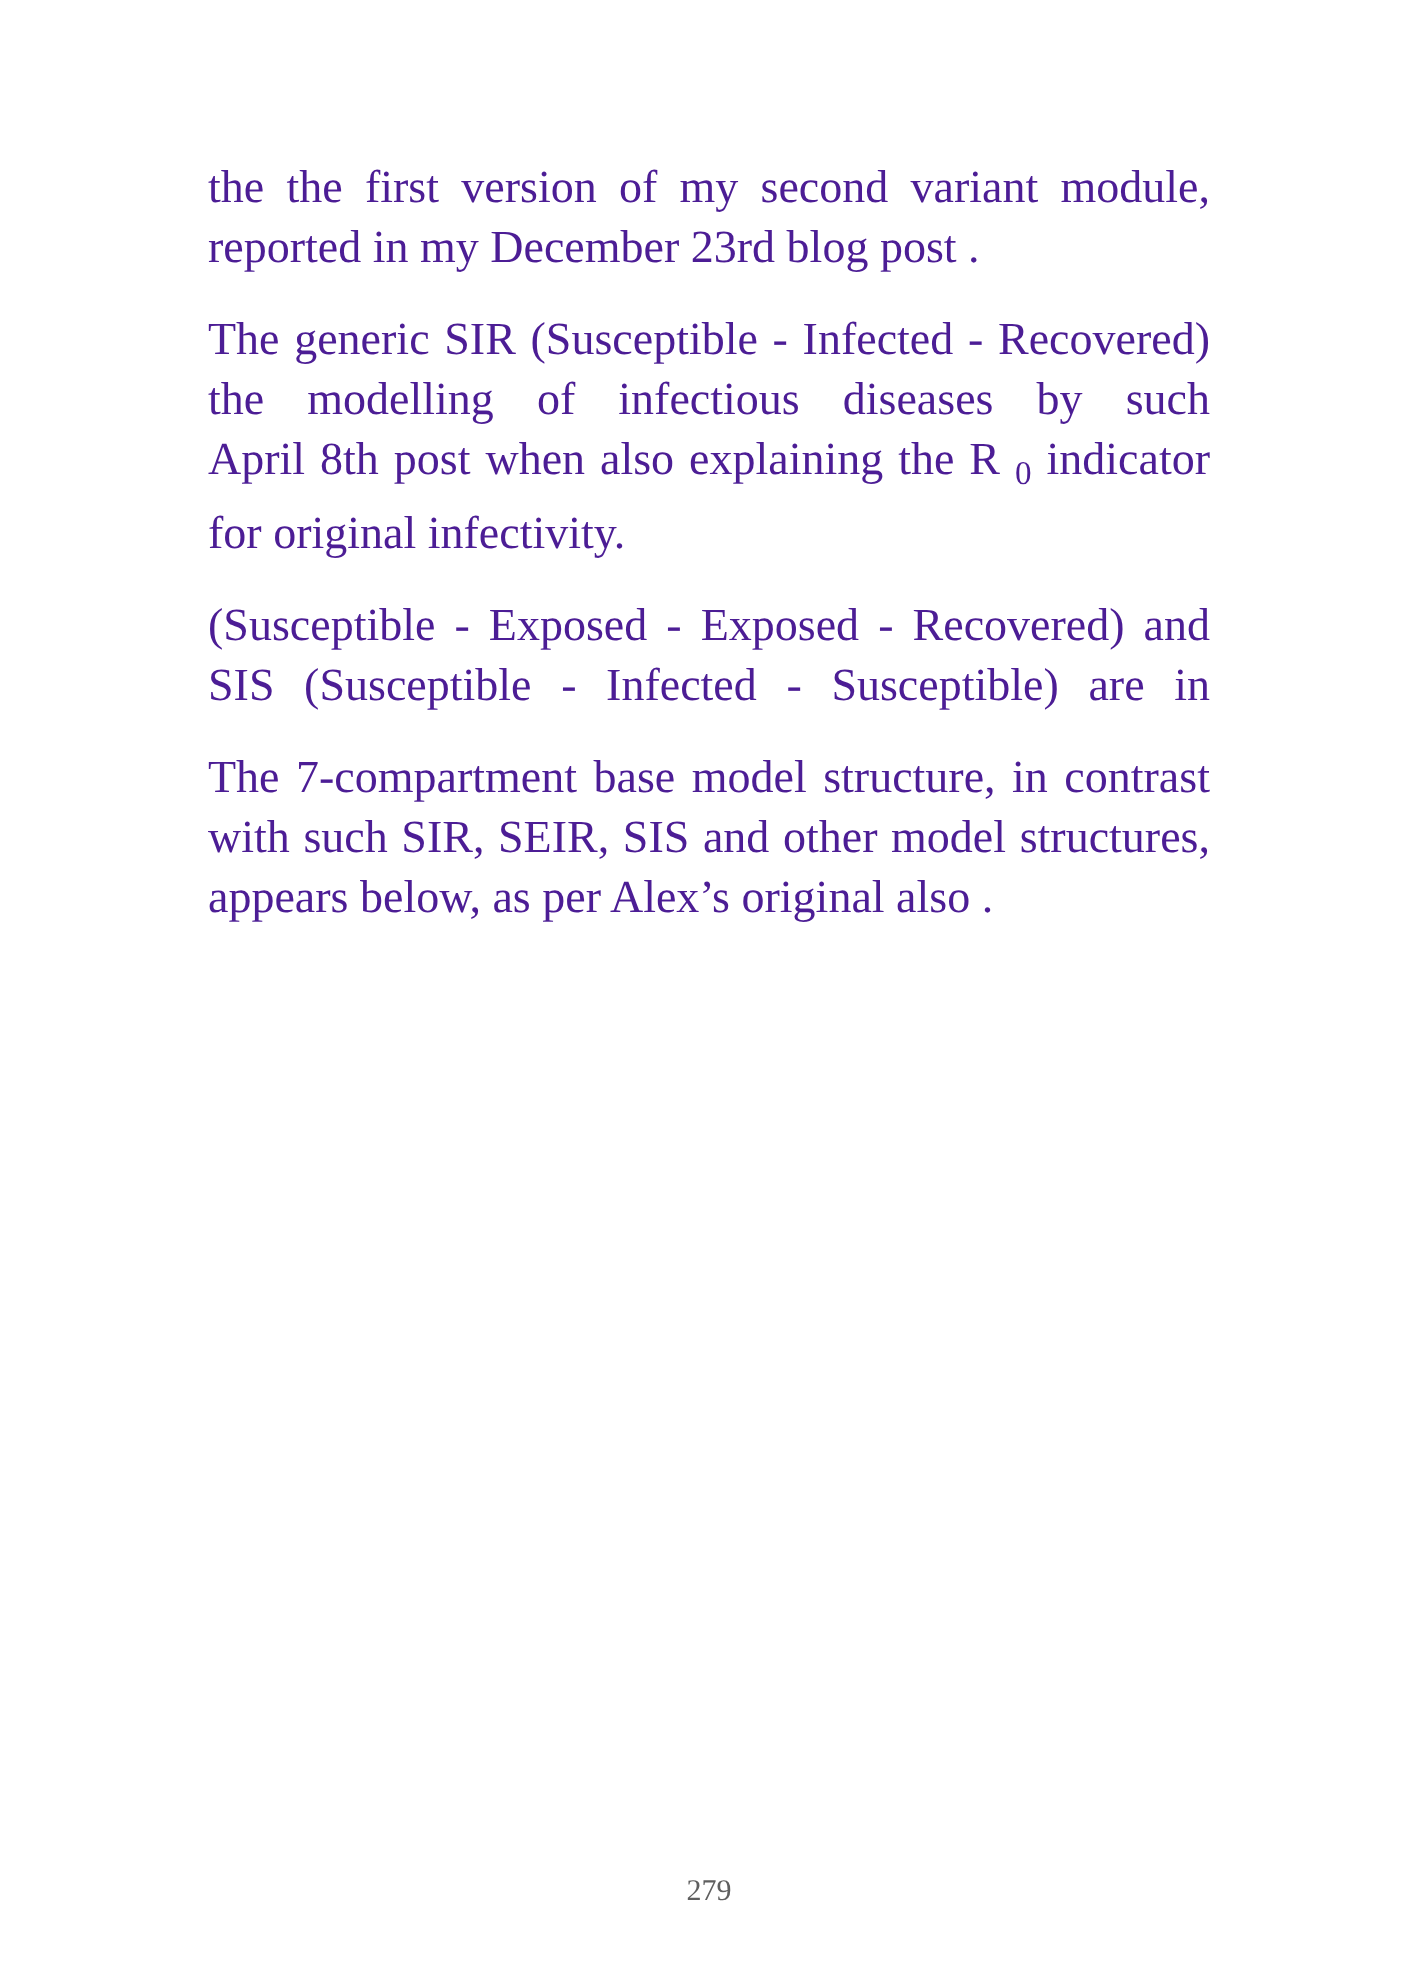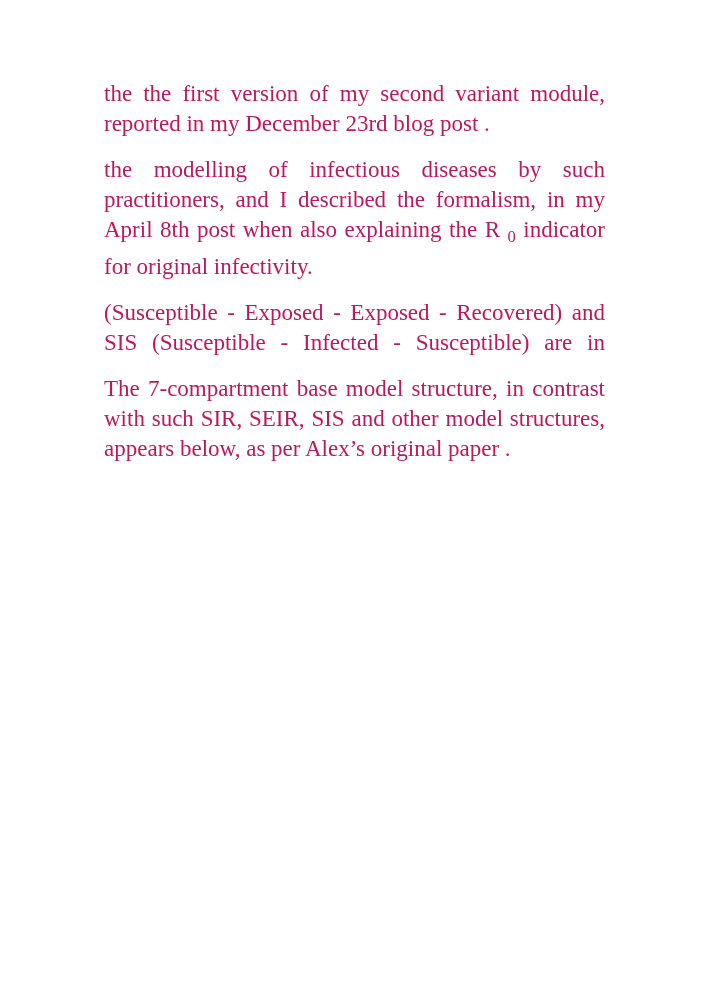--- a/index.html
+++ b/index.html
@@ -15,21 +15,21 @@
     overflow: hidden;
     font-family: "Liberation Serif", "DejaVu Serif", serif;
   }
   .content {
     position: absolute;
     left: 104px;
     top: 79px;
     width: 501px;
     font-size: 23px;
     line-height: 30px;
-    color: #be185d;
+    color: #4c1d95;
   }
   .para {
     margin: 0 0 16px 0;
   }
   .line {
     text-align: justify;
     text-align-last: justify;
   }
   .line.last {
     text-align: justify;
@@ -53,28 +53,29 @@
 </head>
 <body>
 
 <div class="page">
   <div class="content">
       <div class="para">
         <div class="line">the the first version of my second variant module,</div>
         <div class="line last">reported in my December 23rd blog post .</div>
       </div>
       <div class="para">
+        <div class="line">The generic SIR (Susceptible - Infected - Recovered)</div>
         <div class="line">the modelling of infectious diseases by such</div>
-        <div class="line">practitioners, and I described the formalism, in my</div>
         <div class="line"><span>April 8th post when also explaining the R </span><span class="sub">0</span><span> indicator</span></div>
         <div class="line last">for original infectivity.</div>
       </div>
       <div class="para">
         <div class="line">(Susceptible - Exposed - Exposed - Recovered) and</div>
         <div class="line">SIS (Susceptible - Infected - Susceptible) are in</div>
       </div>
       <div class="para">
         <div class="line">The 7-compartment base model structure, in contrast</div>
         <div class="line">with such SIR, SEIR, SIS and other model structures,</div>
-        <div class="line last">appears below, as per Alex’s original paper .</div>
+        <div class="line last">appears below, as per Alex’s original also .</div>
       </div>
     </div>
+  <div class="page-number">279</div>
 </div>
 
 </body></html>

